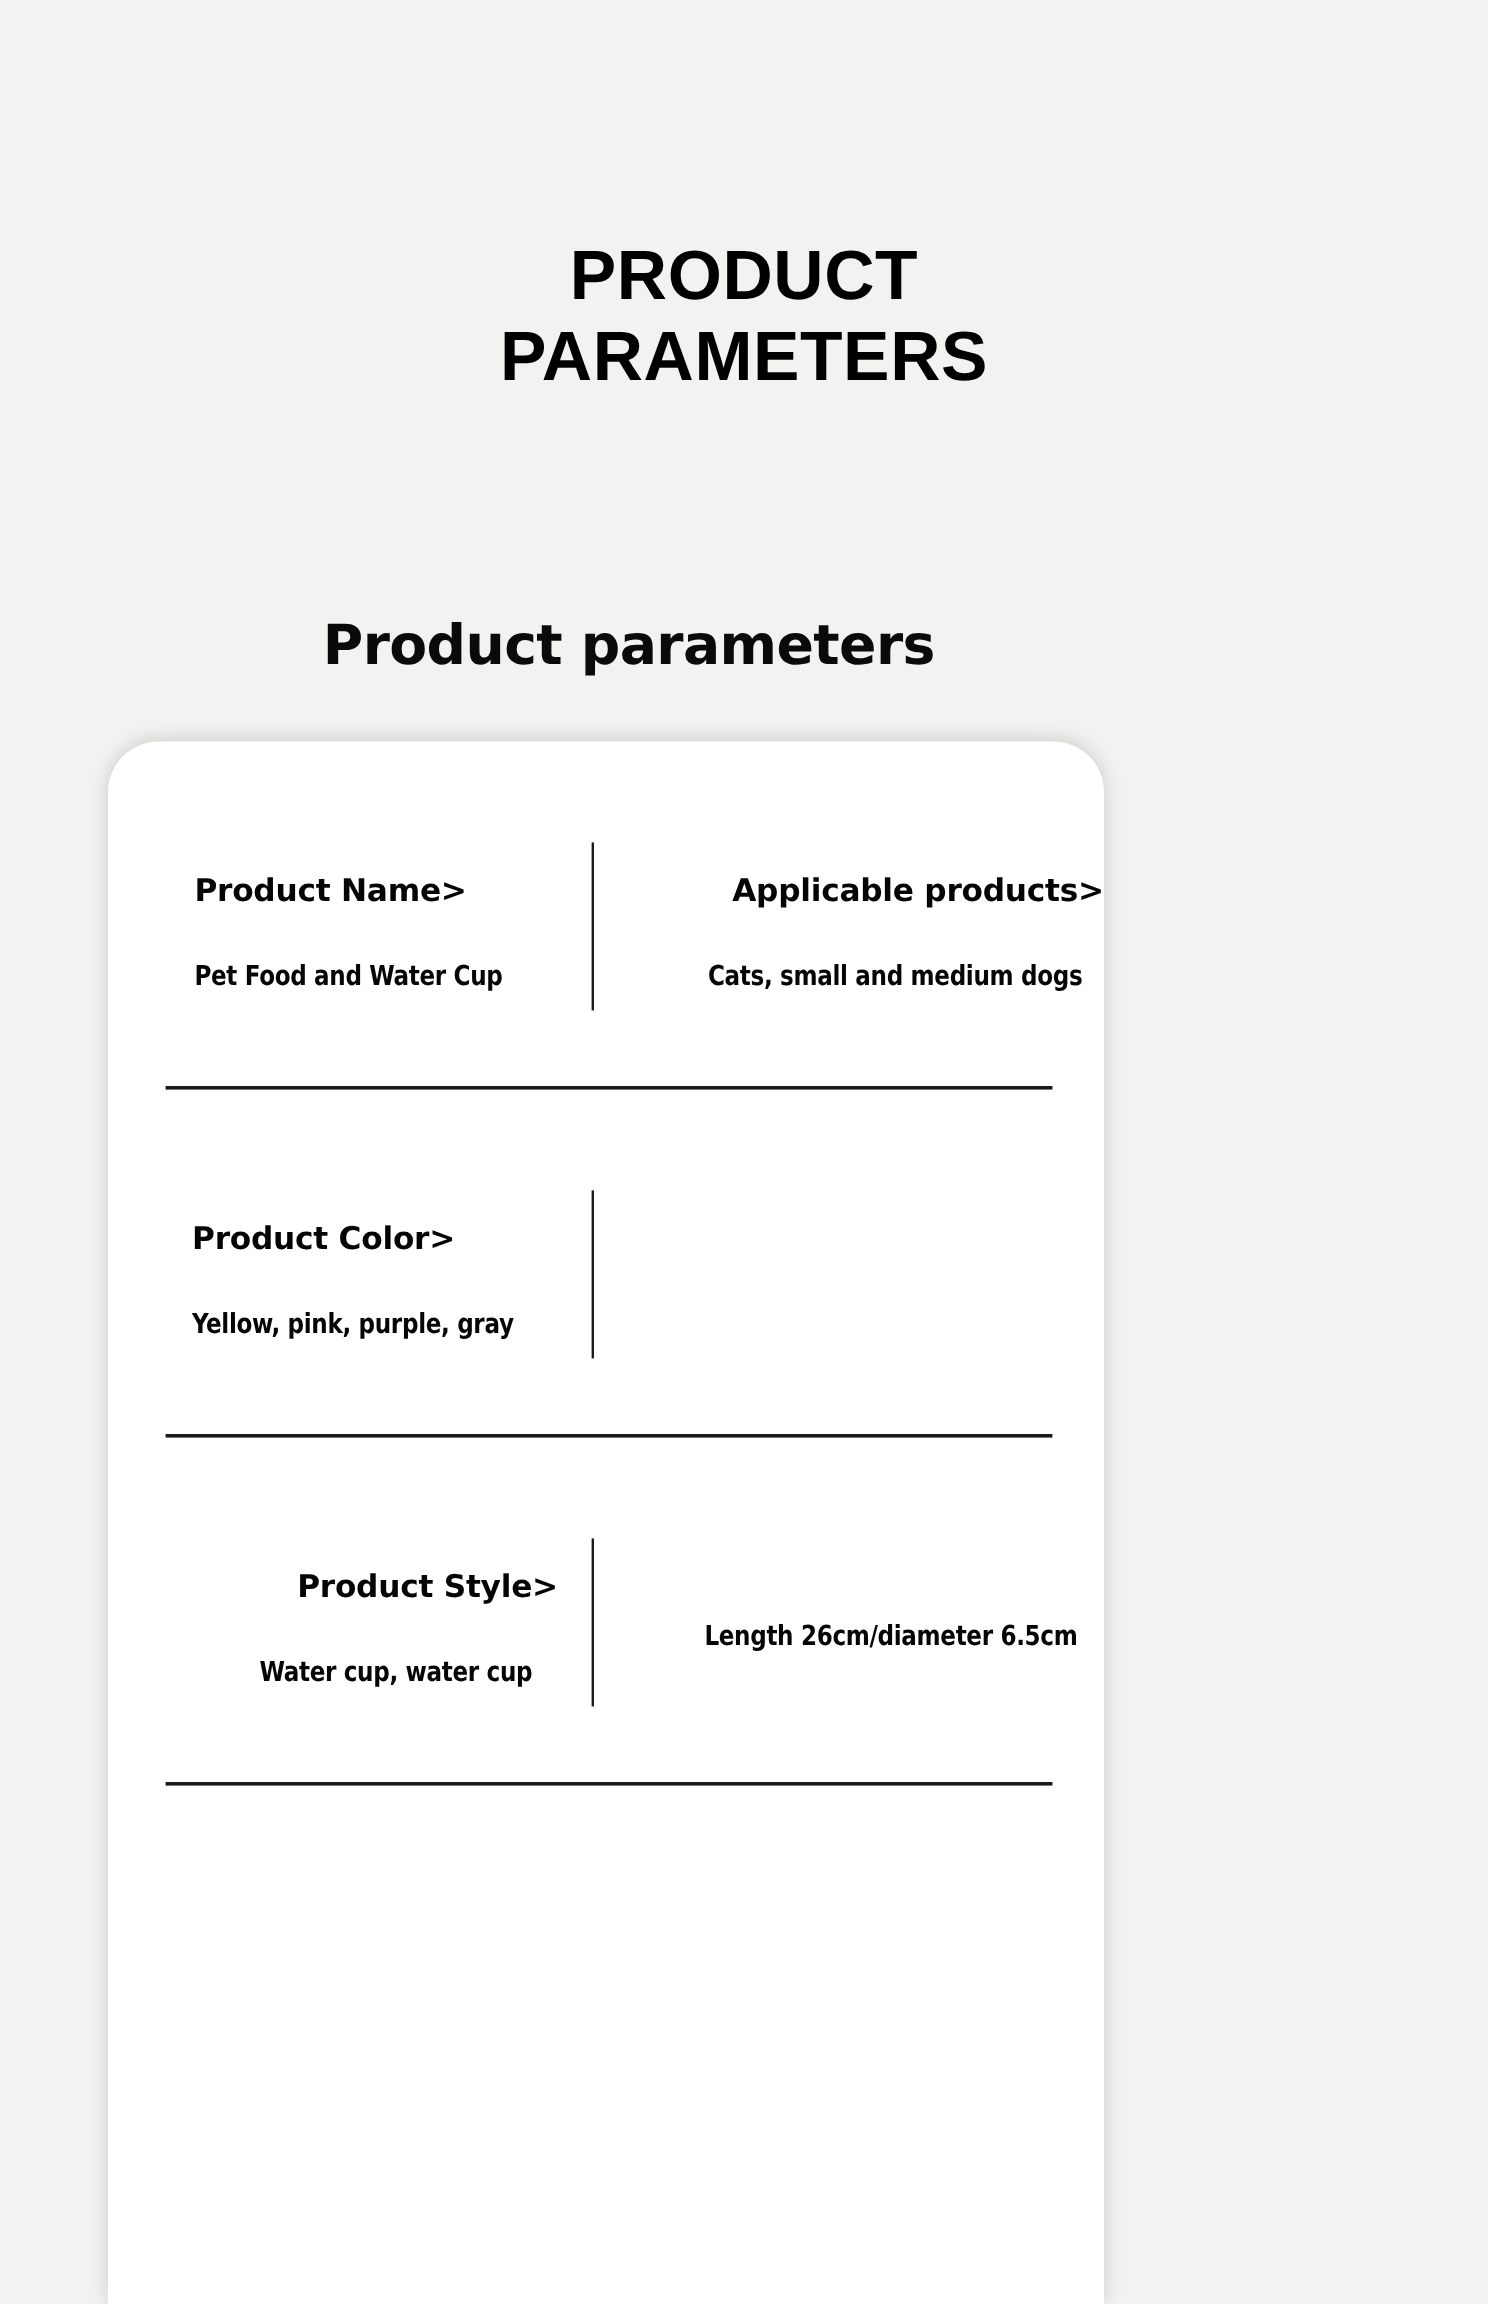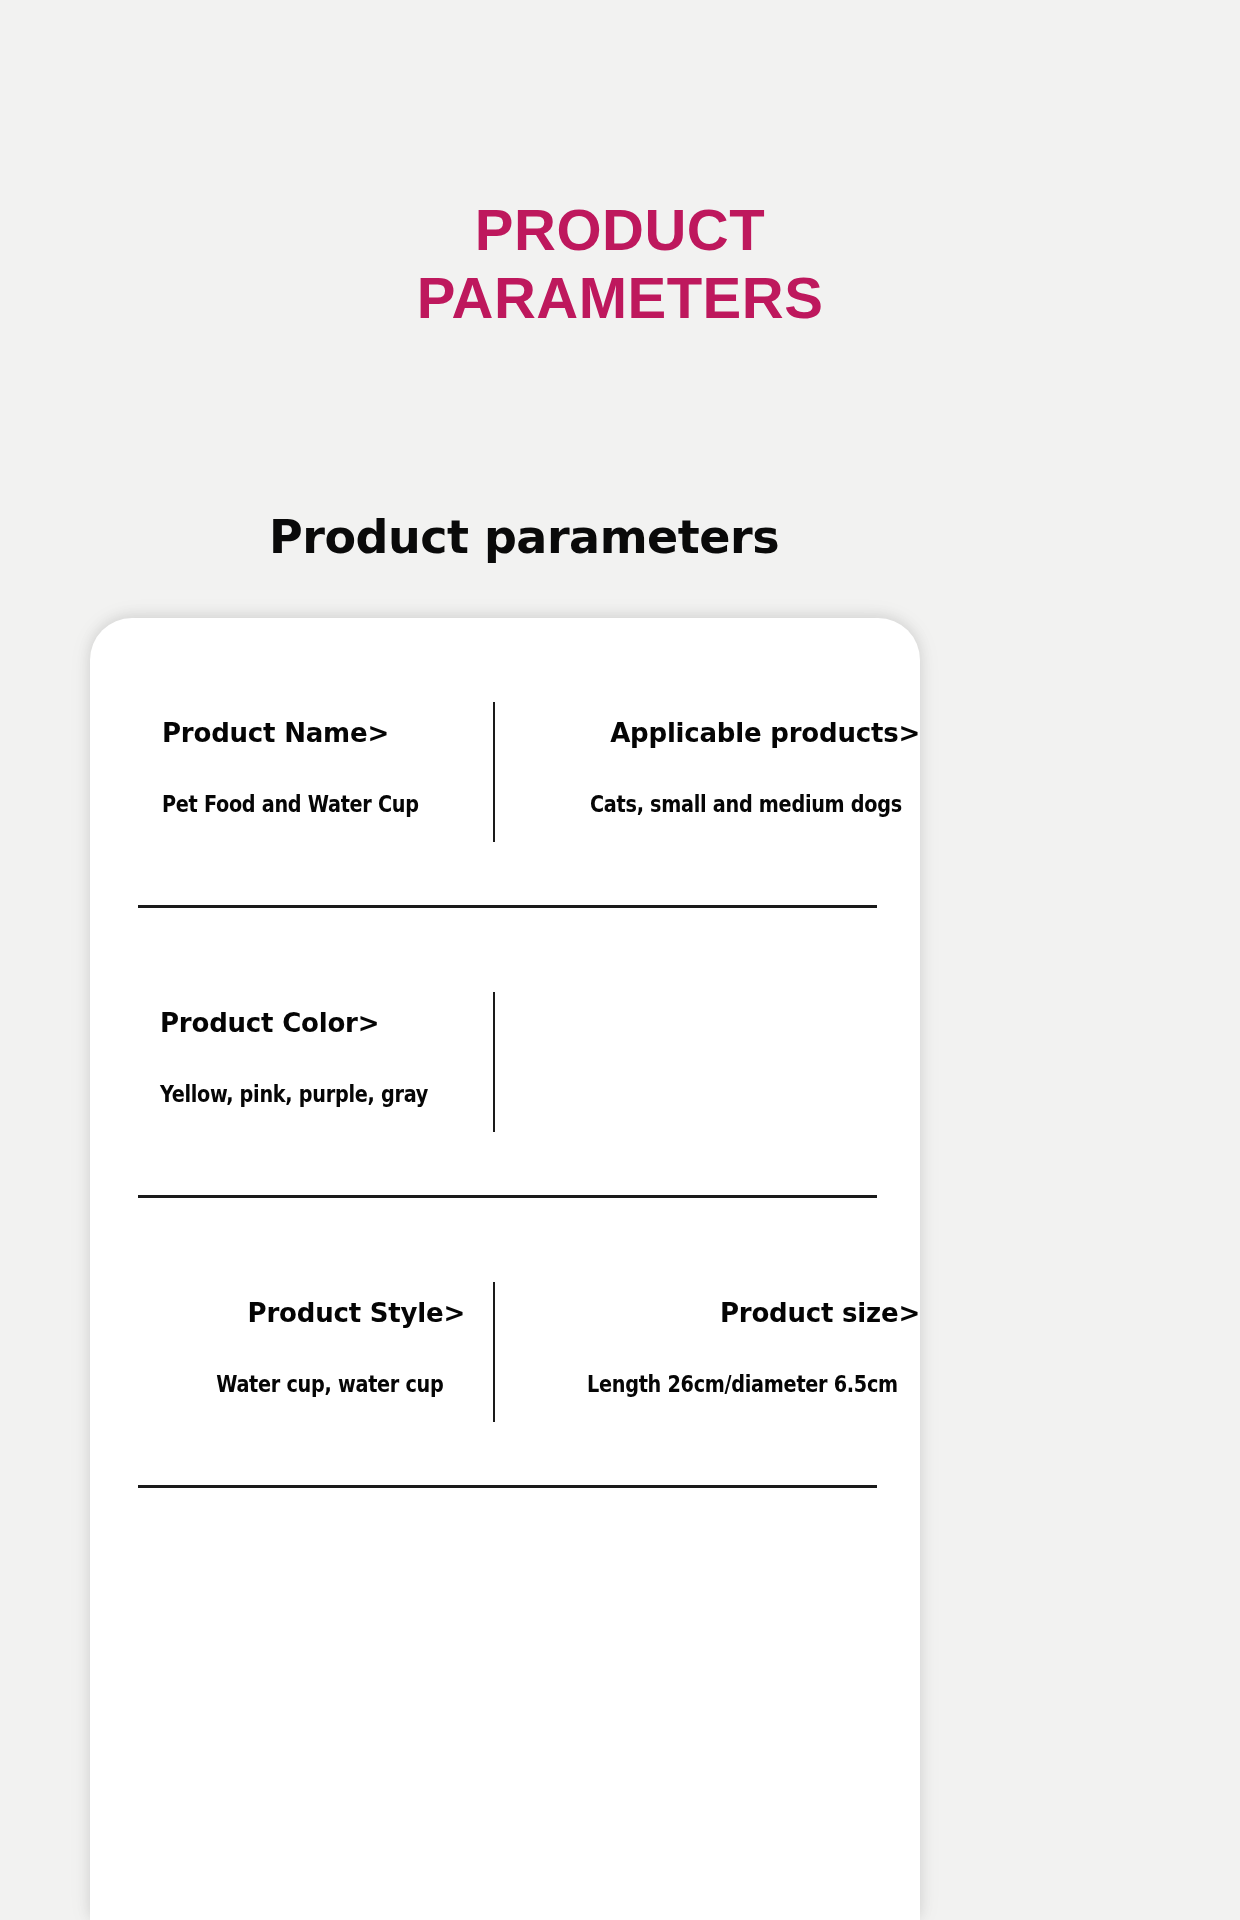--- a/index.html
+++ b/index.html
@@ -29,21 +29,21 @@
     width:1240px;
     text-align:center;
   }
   .banner-line {
     display:block;
     font-family:"Liberation Sans", sans-serif;
     font-weight:bold;
     font-size:58px;
     line-height:68px;
     letter-spacing:0.5px;
-    color:#be185d;
+    color:#000000;
   }
 
   
   .subtitle {
     position:absolute;
     left:0;
     top:508px;
     width:1048px;
     text-align:center;
     font-family:"DejaVu Sans", sans-serif;
@@ -75,21 +75,21 @@
   }
 
   .spec-row {
     position:relative;
     height:290px;
   }
 
   .row-inner {
     position:absolute;
     left:0;
-    top:8px;
+    top:18px;
     width:830px;
     height:222px;
     display:flex;
     gap:40px;
   }
 
   .col {
     position:relative;
     width:50%;
     padding-top:92px;
@@ -192,21 +192,20 @@
         <div class="h-divider"></div>
       </div>
 
       <div class="spec-row row-3">
         <div class="row-inner">
           <div class="col col-left">
             <div class="spec-label">Product Style&gt;</div>
             <div class="spec-value">Water cup, water cup</div>
           </div>
           <div class="col col-right">
-            <div class="spec-label">Product size&gt;</div>
             <div class="spec-value">Length 26cm/diameter 6.5cm</div>
           </div>
         </div>
         <div class="v-divider"></div>
         <div class="h-divider"></div>
       </div>
 
     </div>
   </div>
 

